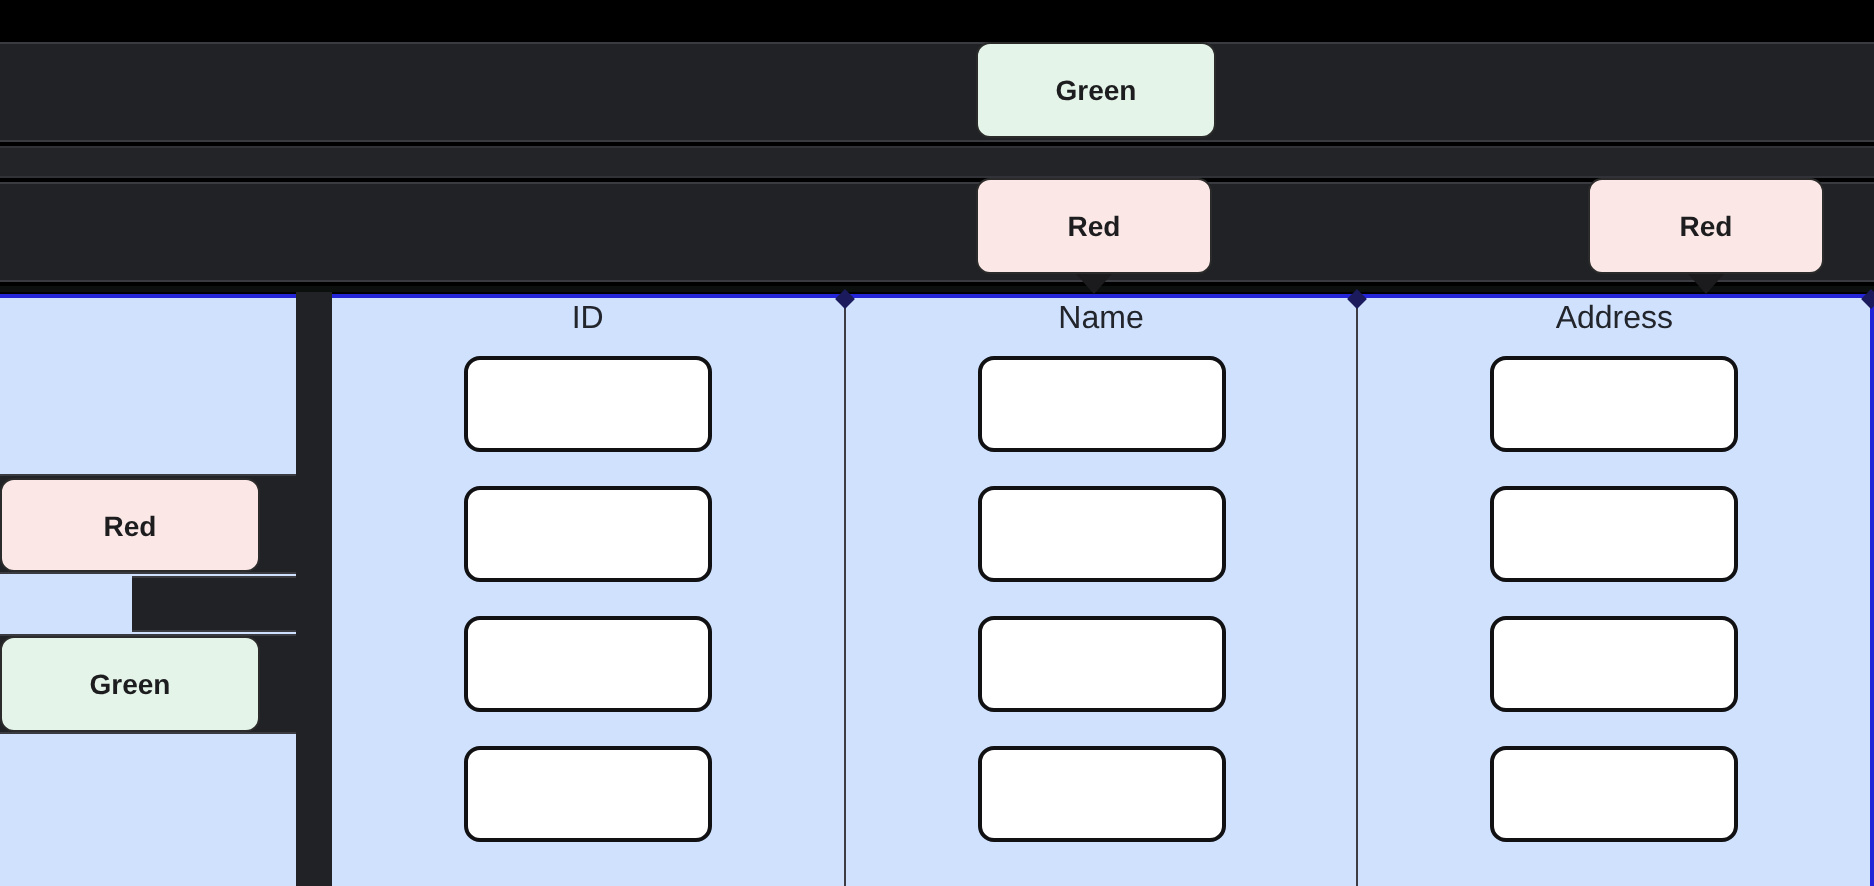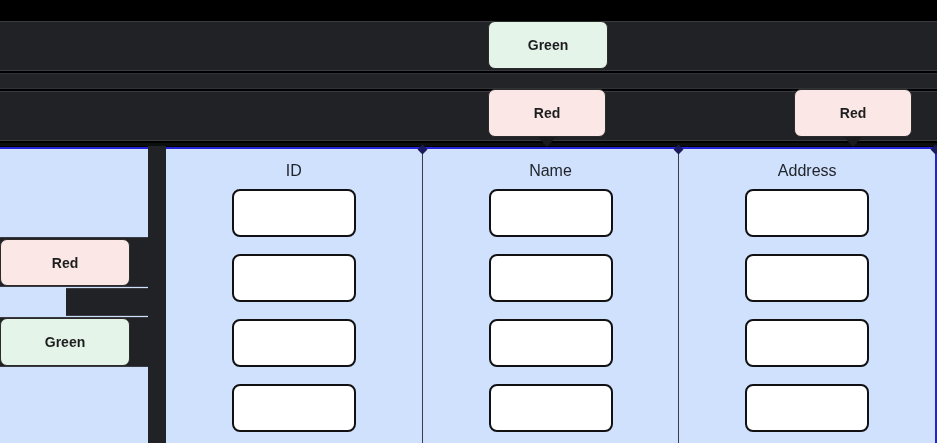--- a/index.html
+++ b/index.html
@@ -146,21 +146,21 @@
     border-right: 1px solid #3c3c42;
     display: flex;
     flex-direction: column;
     align-items: center;
   }
   .col:last-child { border-right: none; }
 
   .col-head {
     font-size: 16px;
     color: #22252b;
-    margin-top: 13px;
+    margin-top: 2px;
     margin-bottom: 9px;
     white-space: nowrap;
   }
   .cell {
     width: 124px;
     height: 48px;
     background: #ffffff;
     border: 2.5px solid #111114;
     border-radius: 8px;
     box-sizing: border-box;

